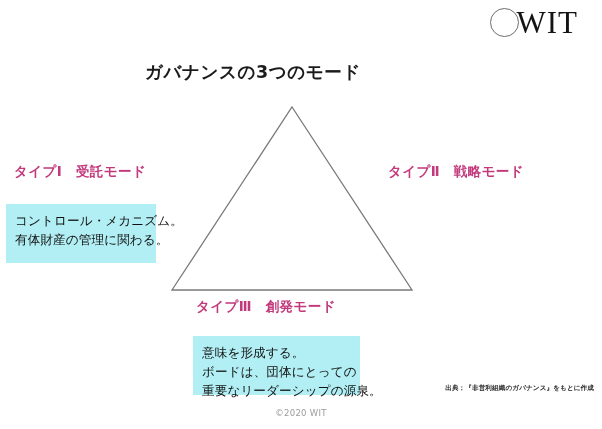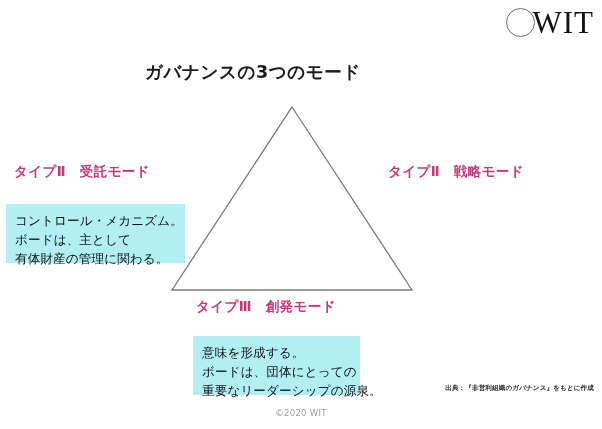--- a/index.html
+++ b/index.html
@@ -15,21 +15,21 @@
     background: #ffffff;
     overflow: hidden;
     font-family: "DejaVu Sans", "Liberation Sans", sans-serif;
     -webkit-font-smoothing: antialiased;
   }
 
   
   #logo {
     position: absolute;
     top: 5px;
-    right: 8px;
+    right: 24px;
     display: flex;
     align-items: center;
     height: 34px;
   }
   #logo .logo-ring {
     width: 29px;
     height: 29px;
     border: 1.6px solid #6d6d6d;
     border-radius: 50%;
     box-sizing: border-box;
@@ -85,21 +85,21 @@
     position: absolute;
     background: #b2eff4;
     box-sizing: border-box;
     padding: 7px 9px 7px 9px;
     font-size: 12.6px;
     line-height: 1.52;
     color: #111111;
     font-weight: 400;
     letter-spacing: 0.1px;
   }
-  #desc-box-1 { left: 6px;   top: 204px; width: 179px; height: 59px; }
+  #desc-box-1 { left: 6px;   top: 204px; width: 150px; height: 59px; }
   #desc-box-2 { left: 398px; top: 204px; width: 193px; height: 59px; }
   #desc-box-3 { left: 193px; top: 336px; width: 167px; height: 59px; }
   .desc-box .line { display: block; white-space: nowrap; }
 
   
   #source-note {
     position: absolute;
     right: 8px;
     top: 384px;
     font-size: 6.6px;
@@ -133,27 +133,26 @@
   </div>
 
   <div id="title">ガバナンスの3つのモード</div>
 
   <div id="triangle-wrap">
     <svg width="250" height="200" viewBox="0 0 250 200" xmlns="http://www.w3.org/2000/svg">
       <polygon points="124,7 244,190 4,190" fill="#ffffff" stroke="#7a7a7a" stroke-width="1.3" stroke-linejoin="miter"></polygon>
     </svg>
   </div>
 
-  <div class="type-label" id="type1-label">タイプⅡ　受託モード</div>
+  <div class="type-label" id="type1-label">タイプⅠ　受託モード</div>
   <div class="type-label" id="type2-label">タイプⅡ　戦略モード</div>
   <div class="type-label" id="type3-label">タイプⅢ　創発モード</div>
 
   <div class="desc-box" id="desc-box-1">
     <span class="line">コントロール・メカニズム。</span>
-    <span class="line">ボードは、主として</span>
     <span class="line">有体財産の管理に関わる。</span>
   </div>
 
 
   <div class="desc-box" id="desc-box-3">
     <span class="line">意味を形成する。</span>
     <span class="line">ボードは、団体にとっての</span>
     <span class="line">重要なリーダーシップの源泉。</span>
   </div>
 

